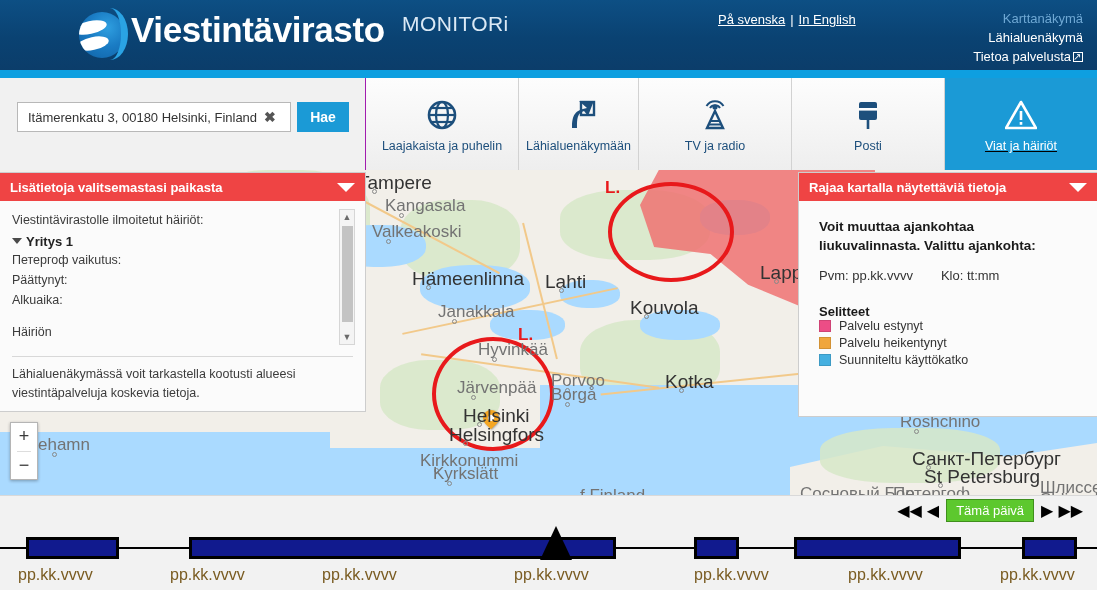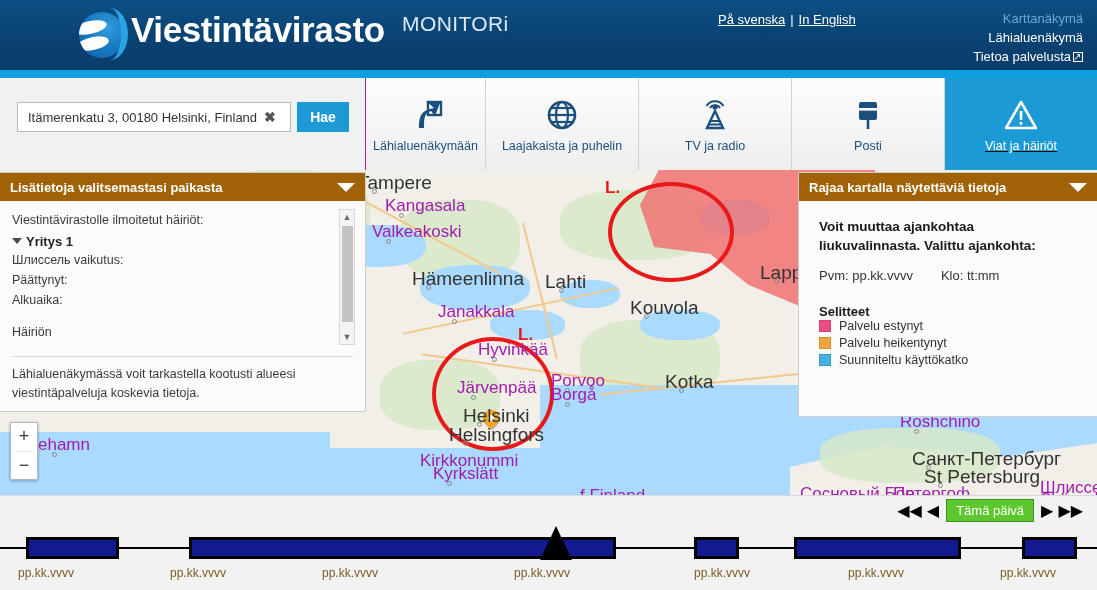--- a/index.html
+++ b/index.html
@@ -109,21 +109,21 @@
   .map {
     position: absolute; left: 0; top: 170px; width: 1097px; height: 325px;
     background: #e8efe3; overflow: hidden;
   }
   .sea { position:absolute; background:#aadaff; }
   .land { position:absolute; background:#f2efe9; }
   .green { position:absolute; background:#d7e8c8; border-radius: 40%; opacity:.85; }
   .lake { position:absolute; background:#aadaff; border-radius:45%; }
   .road { position:absolute; background:#f2c98a; height:2px; }
   .mlabel { position:absolute; font-size:13px; color:#5b5b5b; white-space:nowrap; }
-  .mlabel.big { font-size:17px; color:#a21caf; }
+  .mlabel.big { font-size:17px; color:#737373; }
   .mlabel.huge { font-size:19px; color:#333; }
   .mdot { position:absolute; width:5px; height:5px; border:1px solid #888;
     border-radius:50%; background:transparent; }
   .region-red { position:absolute; background:#ef6e6e; opacity:.82; }
   .annot-circle {
     position:absolute; border:4px solid #e8191b; border-radius:50%;
     background:transparent;
   }
   .annot-letter { position:absolute; color:#e8191b; font-weight:bold; font-size:17px; }
   .pin {
@@ -137,21 +137,21 @@
     position:absolute; left:10px; top:252px; width:28px; height:58px;
     background:#fff; border:1px solid #b5b5b5; box-shadow:0 1px 3px rgba(0,0,0,.3);
   }
   .zoomctl div { height:28px; line-height:27px; text-align:center;
     font-size:18px; color:#3a3a3a; cursor:pointer; }
   .zoomctl .sepline { height:1px; background:#ddd; margin:0 6px; line-height:0; }
 
   
   .panel { position:absolute; background:#fbfbfb; border:1px solid #cdcdcd; }
   .panel-head {
-    background:#a16207; height:28px; display:flex; align-items:center;
+    background:#ef4444; height:28px; display:flex; align-items:center;
     padding:0 10px; justify-content:space-between;
   }
   .panel-head .ttl { color:#fff; font-size:13px; font-weight:bold; }
   .caret { width:0;height:0;border-left:9px solid transparent;border-right:9px solid transparent;
     border-top:9px solid #ffffff; cursor:pointer; }
 
   #left-panel { left:0; top:172px; width:366px; height:240px; border-left:none; }
   .lp-body { padding:10px 12px 0 12px; position:relative; height:170px; }
   .lp-note { font-size:12.5px; color:#3b3b3b; line-height:19px; }
   .lp-tree { margin-top:2px; }
@@ -194,21 +194,21 @@
     font-family:"Liberation Sans", sans-serif; font-size:13px;
     padding:3px 9px; margin:0 4px; cursor:pointer;
   }
   .tl-axis { position:absolute; left:0; top:51px; width:1097px; height:2px; background:#000; }
   .tl-bar { position:absolute; top:41px; height:22px; background:#111a8e; border:3px solid #000; }
   .tl-marker {
     position:absolute; top:30px; width:0; height:0;
     border-left:16px solid transparent; border-right:16px solid transparent;
     border-bottom:34px solid #000;
   }
-  .tl-lbl { position:absolute; top:70px; font-size:12px; color:#7a5c22; }
+  .tl-lbl { position:absolute; top:70px; font-size:16px; color:#7a5c22; }
 </style>
 </head>
 <body>
 
 <div id="app">
 
   <div class="header">
     <div class="logo-wrap">
       <div class="logo-globe"></div>
       <div class="logo-swoosh"></div>
@@ -231,42 +231,42 @@
   <div class="toolbar">
     <div class="search-area">
       <div class="search-box">
         <input class="search-input" type="text" value="Itämerenkatu 3, 00180 Helsinki, Finland" style="">
         <span class="clear-x">✖</span>
       </div>
       <button class="search-btn">Hae</button>
     </div>
 
     <div class="tabs">
-
-      <div class="tab tab-first">
-        <div class="ic">
-          <svg width="34" height="32" viewBox="0 0 34 32">
-            <rect x="19" y="3" width="13" height="13" fill="none" stroke="#1d4f7c" stroke-width="2.4"></rect>
-            <path d="M10 29 C10 16, 13 11, 25 9 L17 2 L31 4 L26 17 L22 12 C15 14, 15 20, 15 29 Z" fill="#1d4f7c"></path>
-          </svg>
-        </div>
-        <div class="lbl">Lähialuenäkymään</div>
-      </div>
 
       <div class="tab">
         <div class="ic">
           <svg width="30" height="30" viewBox="0 0 30 30">
             <circle cx="15" cy="15" r="13" fill="none" stroke="#1d4f7c" stroke-width="2.6"></circle>
             <ellipse cx="15" cy="15" rx="6" ry="13" fill="none" stroke="#1d4f7c" stroke-width="2.2"></ellipse>
             <line x1="2" y1="15" x2="28" y2="15" stroke="#1d4f7c" stroke-width="2.2"></line>
             <line x1="4.5" y1="8" x2="25.5" y2="8" stroke="#1d4f7c" stroke-width="2.2"></line>
             <line x1="4.5" y1="22" x2="25.5" y2="22" stroke="#1d4f7c" stroke-width="2.2"></line>
           </svg>
         </div>
         <div class="lbl">Laajakaista ja puhelin</div>
+      </div>
+
+      <div class="tab tab-first">
+        <div class="ic">
+          <svg width="34" height="32" viewBox="0 0 34 32">
+            <rect x="19" y="3" width="13" height="13" fill="none" stroke="#1d4f7c" stroke-width="2.4"></rect>
+            <path d="M10 29 C10 16, 13 11, 25 9 L17 2 L31 4 L26 17 L22 12 C15 14, 15 20, 15 29 Z" fill="#1d4f7c"></path>
+          </svg>
+        </div>
+        <div class="lbl">Lähialuenäkymään</div>
       </div>
 
       <div class="tab">
         <div class="ic">
           <svg width="32" height="32" viewBox="0 0 32 32">
             <path d="M16 12 L8 29 L24 29 Z" fill="none" stroke="#1d4f7c" stroke-width="2.4"></path>
             <line x1="11" y1="22" x2="21" y2="22" stroke="#1d4f7c" stroke-width="2"></line>
             <line x1="10" y1="25.5" x2="22" y2="25.5" stroke="#1d4f7c" stroke-width="2"></line>
             <circle cx="16" cy="8" r="2.6" fill="#1d4f7c"></circle>
             <path d="M11 9 A6 6 0 0 1 21 9" fill="none" stroke="#1d4f7c" stroke-width="2"></path>
@@ -422,21 +422,21 @@
   <div class="panel" id="left-panel">
     <div class="panel-head">
       <div class="ttl">Lisätietoja valitsemastasi paikasta</div>
       <div class="caret"></div>
     </div>
     <div class="lp-body">
       <div class="lp-note">Viestintävirastolle ilmoitetut häiriöt:</div>
       <div class="lp-tree">
         <span class="tri"></span><span class="lp-company">Yritys 1</span>
       </div>
-      <div class="lp-field">Шлиссель vaikutus:</div>
+      <div class="lp-field">Петергоф vaikutus:</div>
       <div class="lp-field">Päättynyt:</div>
       <div class="lp-field">Alkuaika:</div>
       <div class="lp-field" style="height:12px;"></div>
       <div class="lp-field">Häiriön</div>
 
       <div class="lp-scroll">
         <div class="ar">▲</div>
         <div class="lp-thumb"></div>
         <div class="ar" style="position:absolute;bottom:0;left:0;right:0;">▼</div>
       </div>

